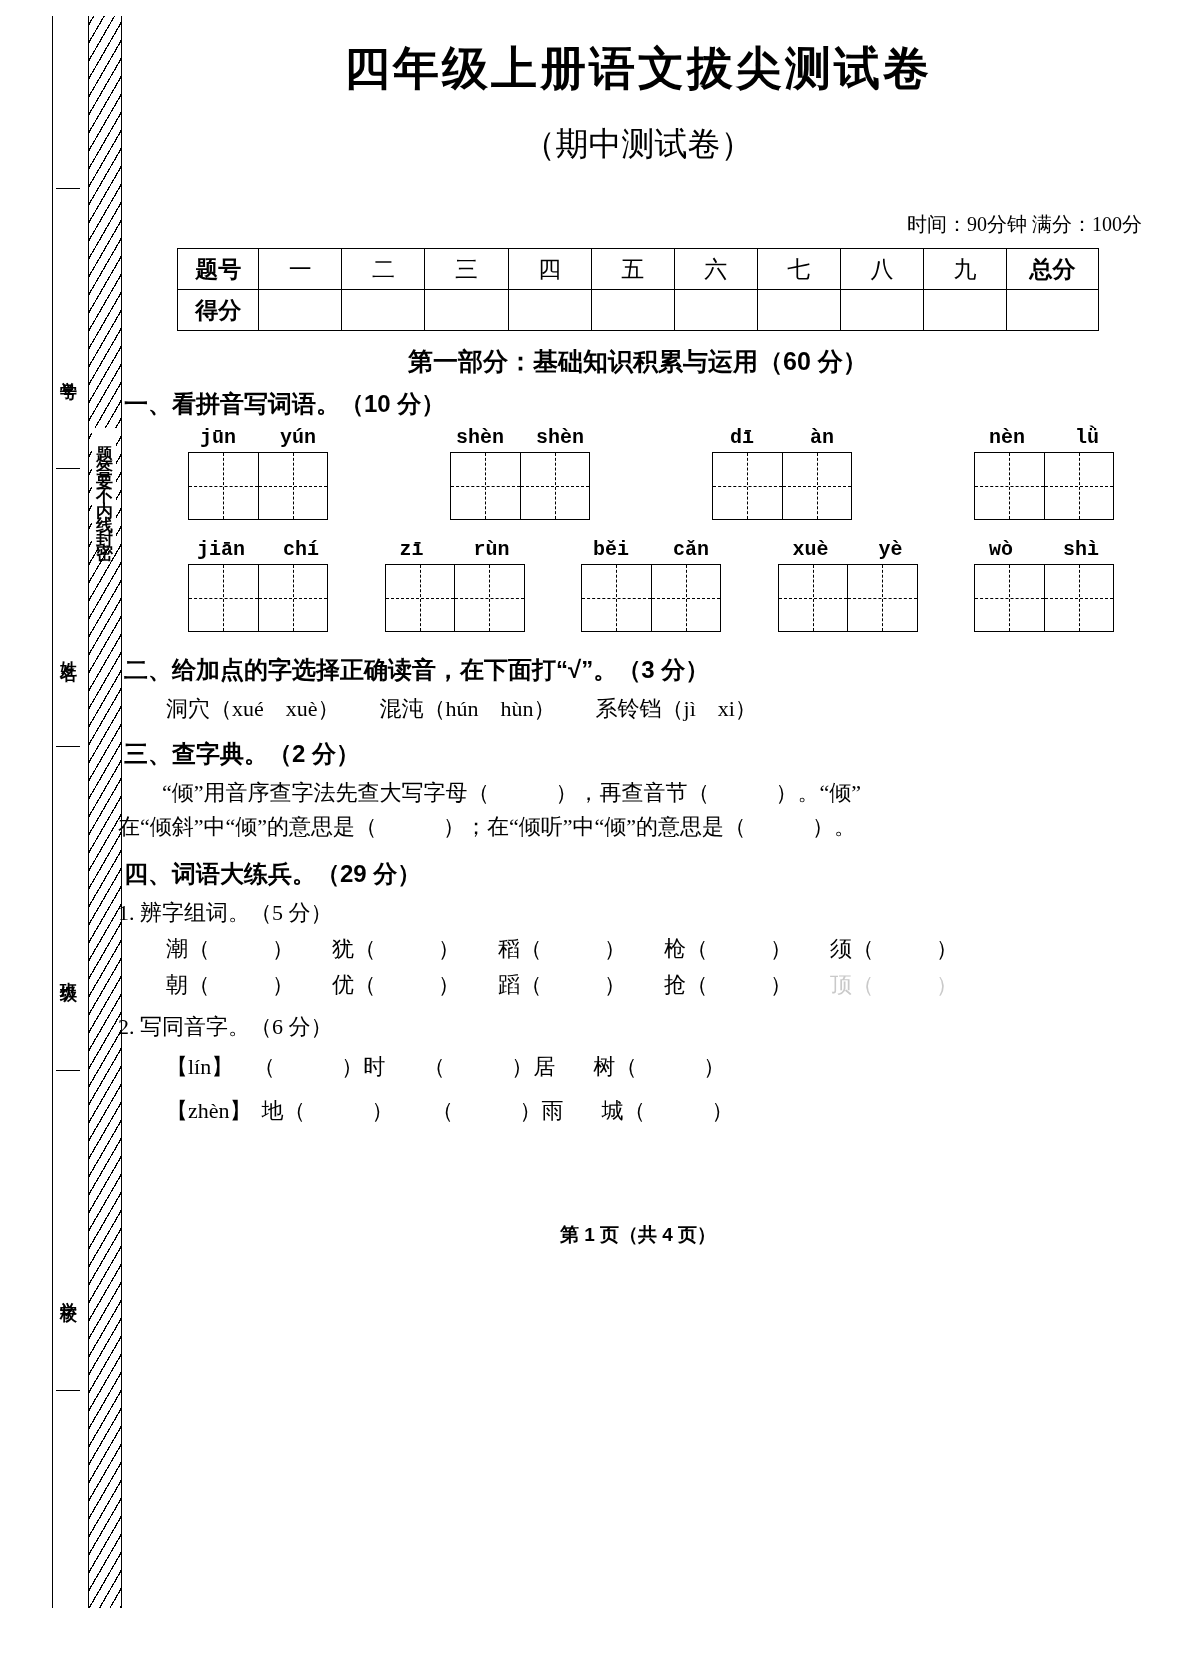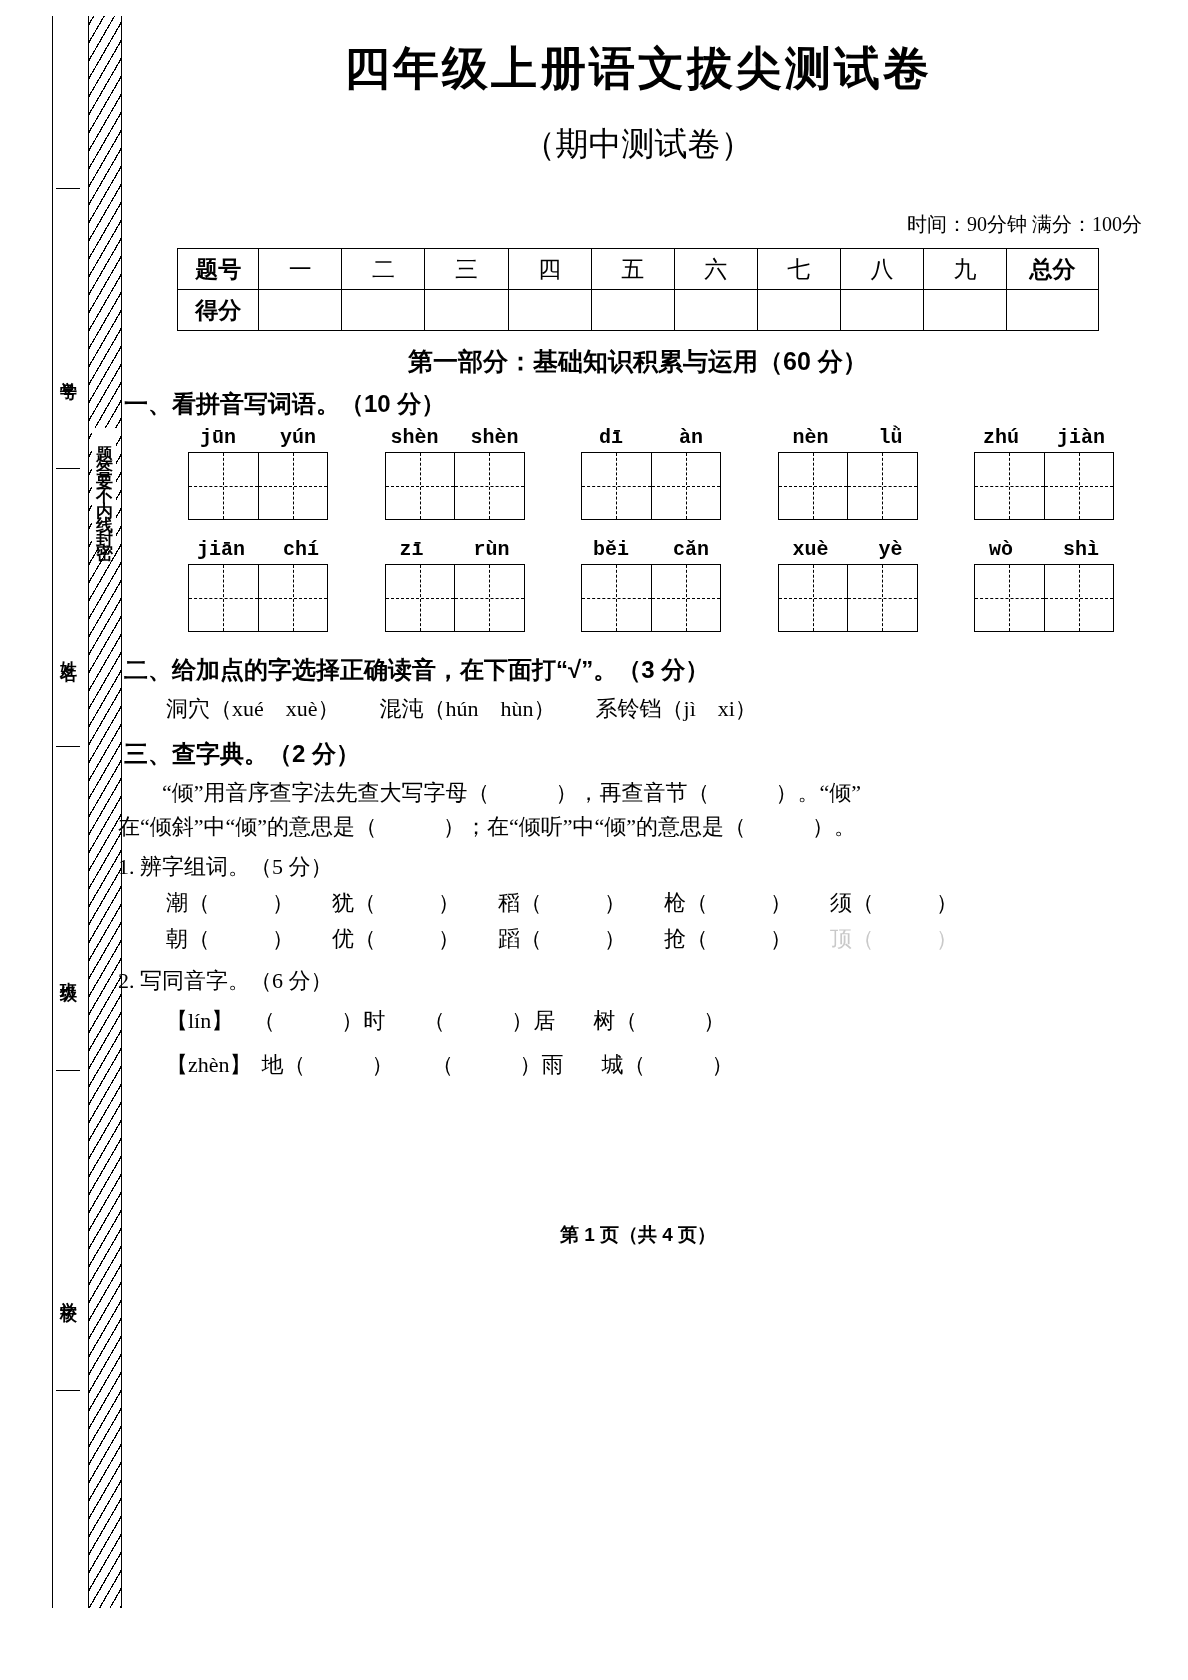--- a/index.html
+++ b/index.html
@@ -335,30 +335,20 @@
     <div class="pin-item">
       <div class="pin-label">
         <span>nèn</span>
         <span>lǜ</span>
       </div>
       <div class="tianzi">
           <div class="cellbox"></div>
           <div class="cellbox"></div>
         </div>
     </div>
-    <div class="pin-item">
-      <div class="pin-label">
-        <span>zhú</span>
-        <span>jiàn</span>
-      </div>
-      <div class="tianzi">
-          <div class="cellbox"></div>
-          <div class="cellbox"></div>
-        </div>
-    </div>
   </div>
 
   <div class="pin-row" style="margin-top:18px;">
     <div class="pin-item">
       <div class="pin-label">
         <span>jiān</span>
         <span>chí</span>
       </div>
       <div class="tianzi">
           <div class="cellbox"></div>
@@ -411,20 +401,21 @@
   <div class="choice-row">
     <span class="ci">洞穴（xué　xuè）</span>
     <span class="ci">混沌（hún　hùn）</span>
     <span class="ci">系铃铛（jì　xi）</span>
   </div>
 
   <div class="q-head" style="margin-top:14px;">三、查字典。（2 分）</div>
   <div class="body-line" style="margin-left:44px;margin-top:6px;">“倾”用音序查字法先查大写字母（　　　），再查音节（　　　）。“倾”</div>
   <div class="body-line">在“倾斜”中“倾”的意思是（　　　）；在“倾听”中“倾”的意思是（　　　）。</div>
 
+  <div class="q-head" style="margin-top:14px;">四、词语大练兵。（29 分）</div>
   <div class="q-sub" style="margin-left:0;">1. 辨字组词。（5 分）</div>
 
   <div class="pair-row">
     <span class="pi"><span>潮</span>（<span class="blankline"></span>）</span>
     <span class="pi"><span>犹</span>（<span class="blankline"></span>）</span>
     <span class="pi"><span>稻</span>（<span class="blankline"></span>）</span>
     <span class="pi"><span>枪</span>（<span class="blankline"></span>）</span>
     <span class="pi"><span>须</span>（<span class="blankline"></span>）</span>
   </div>
   <div class="pair-row">

